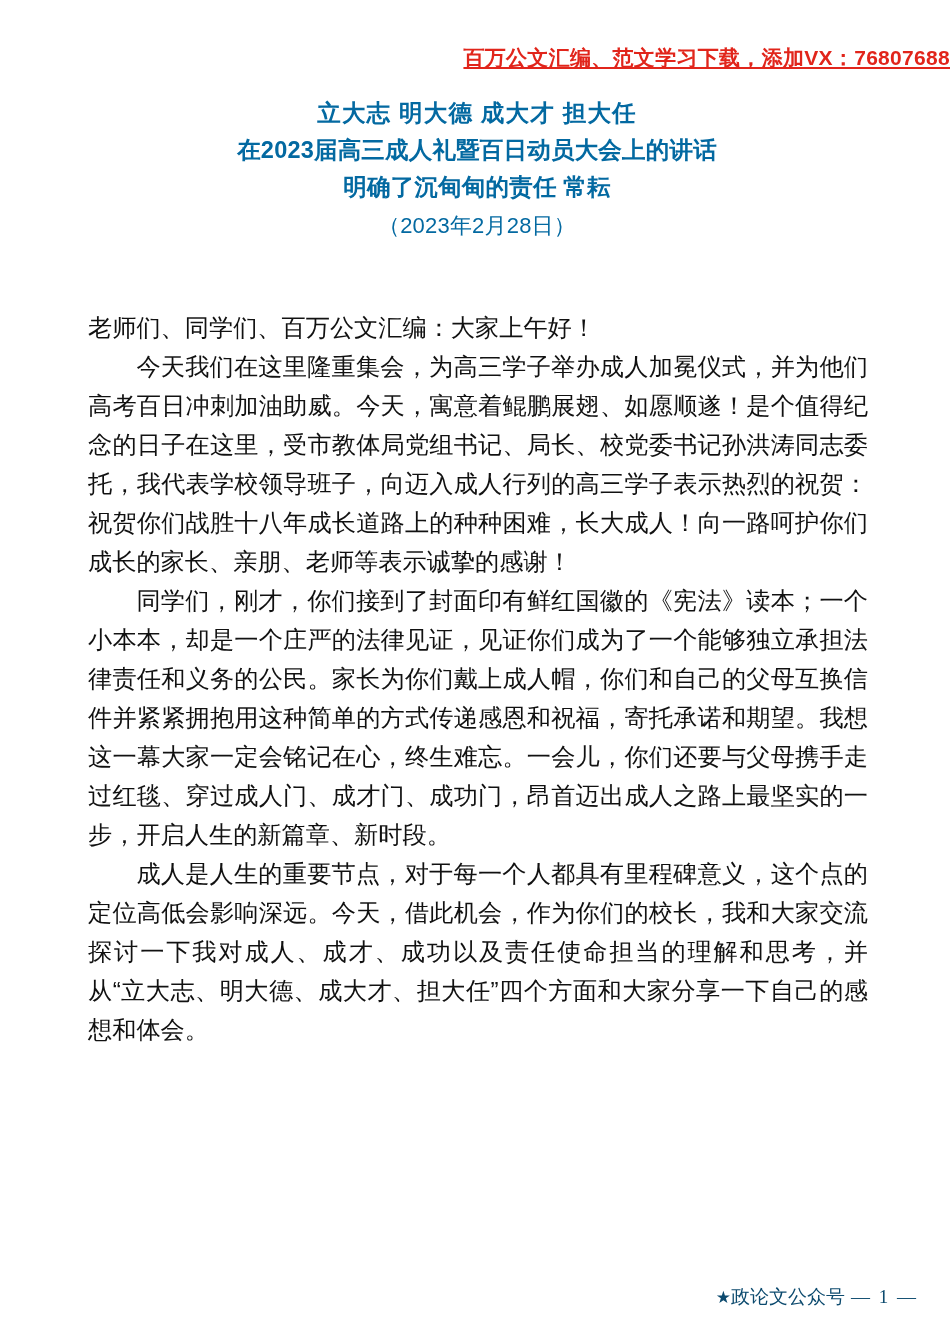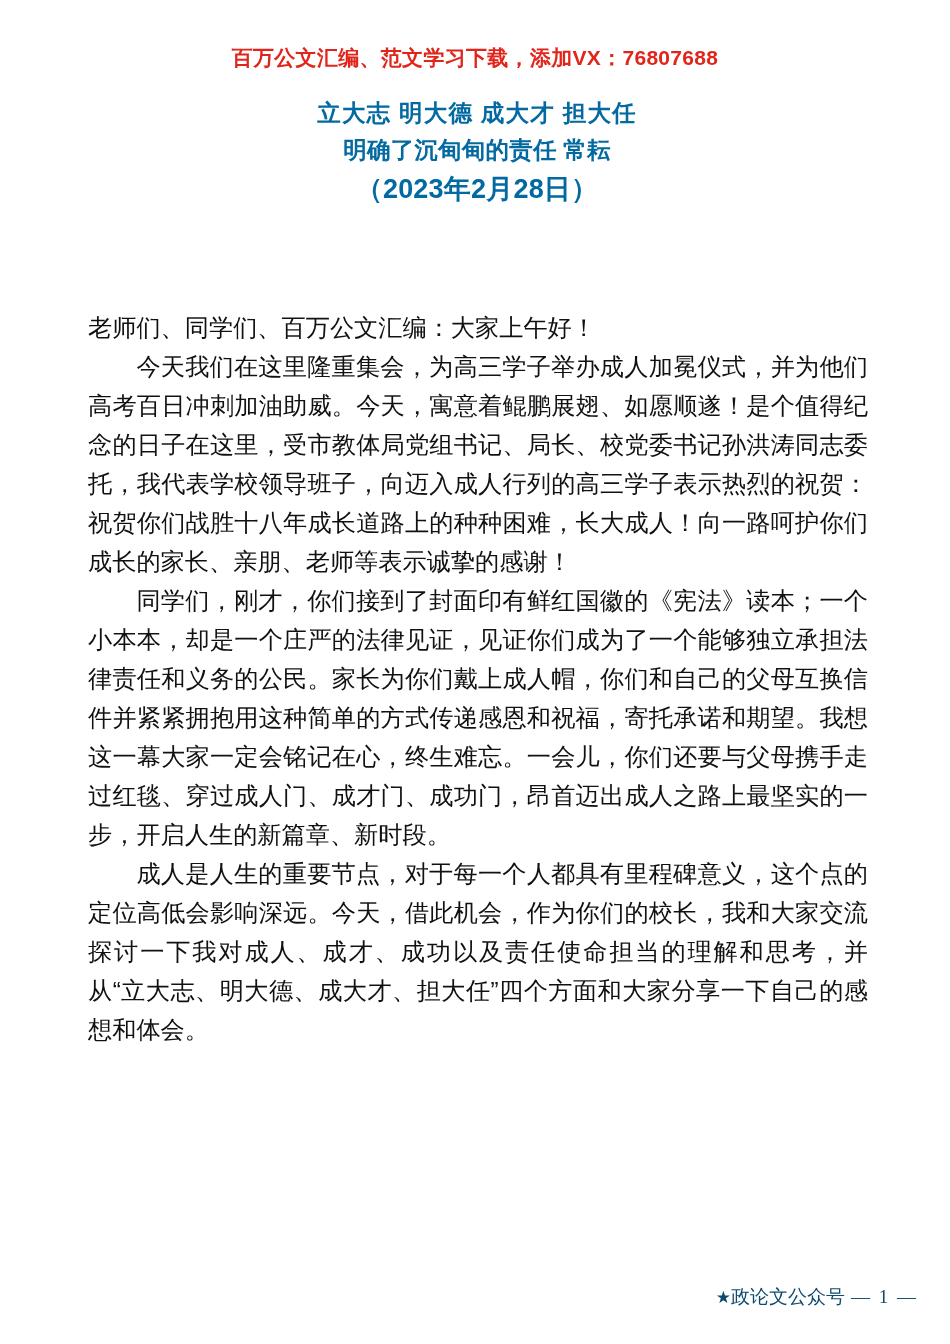--- a/index.html
+++ b/index.html
@@ -19,48 +19,49 @@
     overflow: hidden;
     box-sizing: border-box;
   }
 
   
   .promo-banner {
     position: absolute;
     left: 0;
     top: 45px;
     width: 950px;
-    text-align: center;
+    text-align: right;
     font-size: 21px;
     font-weight: 700;
     letter-spacing: 0.3px;
     line-height: 1.25;
     white-space: nowrap;
+    text-decoration: underline;
   }
 
   
   .title-block {
     position: absolute;
     left: 88px;
     top: 95px;
     width: 778px;
     text-align: center;
   }
   .title-line {
     font-size: 23.5px;
     font-weight: 700;
     line-height: 37px;
     letter-spacing: 0.2px;
     color: #0369a1;
     white-space: nowrap;
   }
   .title-line.t1 { letter-spacing: 1.2px; }
   .title-line.date {
-    font-weight: 700;
-    font-size: 27px;
+    font-weight: 400;
+    font-size: 22px;
     line-height: 40px;
   }
 
   
   .body-block {
     position: absolute;
     left: 88px;
     top: 308px;
     width: 780px;
   }
@@ -99,20 +100,21 @@
 </style>
 </head>
 <body>
 
 <div class="page">
 
   <div class="promo-banner" style="color: rgb(225, 37, 27);">百万公文汇编、范文学习下载，添加VX：76807688</div>
 
   <div class="title-block">
     <div class="title-line t1">立大志  明大德  成大才  担大任</div>
+    <div class="title-line">在2023届高三成人礼暨百日动员大会上的讲话</div>
     <div class="title-line">明确了沉甸甸的责任  常耘</div>
     <div class="title-line date">（2023年2月28日）</div>
   </div>
 
   <div class="body-block">
     <p class="para">老师们、同学们、百万公文汇编：大家上午好！</p>
     <p class="para indent">今天我们在这里隆重集会，为高三学子举办成人加冕仪式，并为他们高考百日冲刺加油助威。今天，寓意着鲲鹏展翅、如愿顺遂！是个值得纪念的日子在这里，受市教体局党组书记、局长、校党委书记孙洪涛同志委托，我代表学校领导班子，向迈入成人行列的高三学子表示热烈的祝贺：祝贺你们战胜十八年成长道路上的种种困难，长大成人！向一路呵护你们成长的家长、亲朋、老师等表示诚挚的感谢！</p>
     <p class="para indent">同学们，刚才，你们接到了封面印有鲜红国徽的《宪法》读本；一个小本本，却是一个庄严的法律见证，见证你们成为了一个能够独立承担法律责任和义务的公民。家长为你们戴上成人帽，你们和自己的父母互换信件并紧紧拥抱用这种简单的方式传递感恩和祝福，寄托承诺和期望。我想这一幕大家一定会铭记在心，终生难忘。一会儿，你们还要与父母携手走过红毯、穿过成人门、成才门、成功门，昂首迈出成人之路上最坚实的一步，开启人生的新篇章、新时段。</p>
     <p class="para indent">成人是人生的重要节点，对于每一个人都具有里程碑意义，这个点的定位高低会影响深远。今天，借此机会，作为你们的校长，我和大家交流探讨一下我对成人、成才、成功以及责任使命担当的理解和思考，并从“立大志、明大德、成大才、担大任”四个方面和大家分享一下自己的感想和体会。</p>
   </div>

